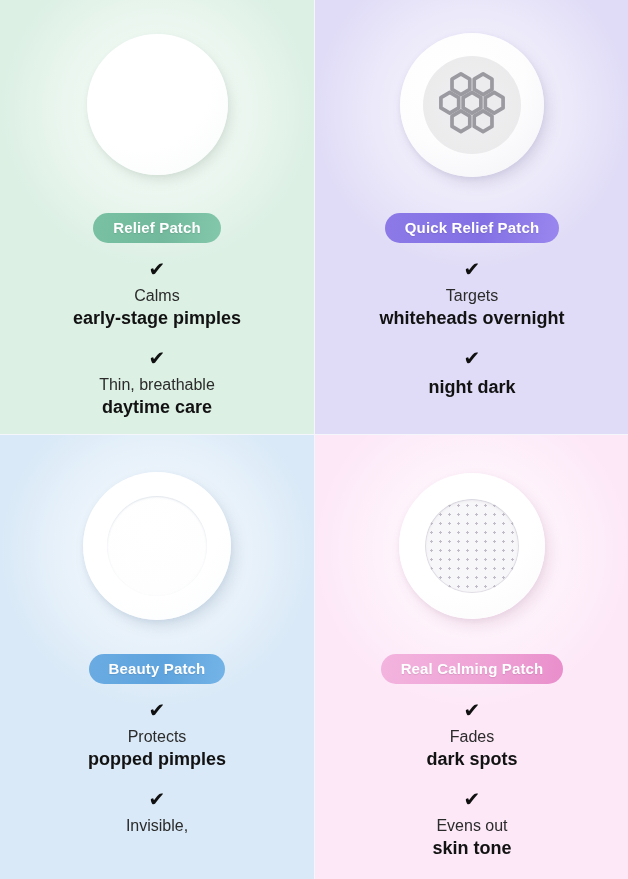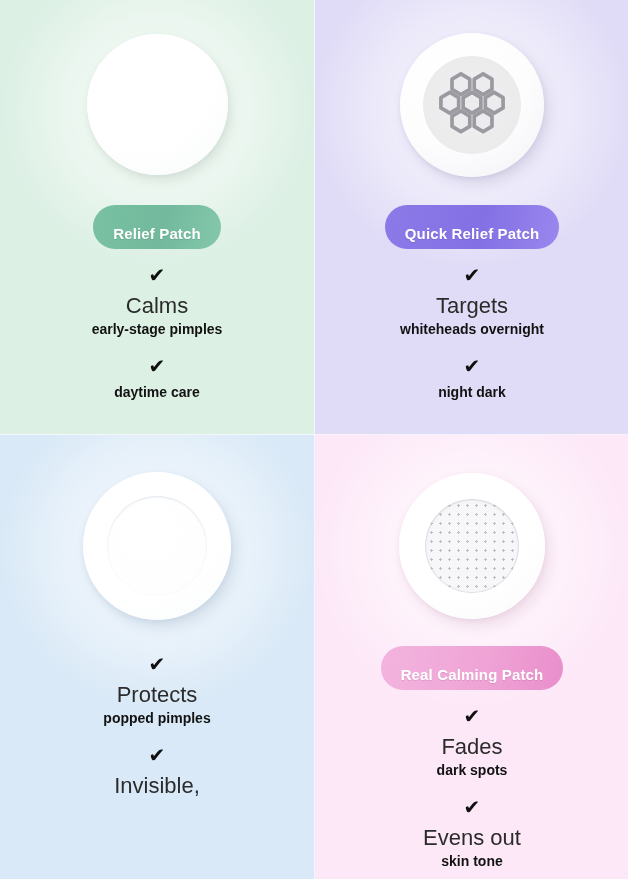--- a/index.html
+++ b/index.html
@@ -141,28 +141,28 @@
     background-size: 9px 9px;
     background-position: 2px 2px;
     box-shadow: inset 0 0 0 1px rgba(190,185,200,0.35),
                 inset 0 1px 3px rgba(160,150,175,0.22);
   }
 
   
   .pill {
     display: inline-block;
     border-radius: 999px;
-    padding: 20px 20px 7px 20px;
+    padding: 6px 20px 7px 20px;
     color: #ffffff;
     font-weight: bold;
     font-size: 15px;
     letter-spacing: 0.15px;
     white-space: nowrap;
     text-shadow: 0 1px 1px rgba(0,0,0,0.10);
-    margin-top: 8px;
+    margin-top: 16px;
   }
   .pill-green  { background: linear-gradient(100deg, #79c1a2 0%, #72b99d 55%, #84c8ab 100%); }
   .pill-purple { background: linear-gradient(100deg, #8d7ae8 0%, #8370e4 55%, #9a87ee 100%); }
   .pill-blue   { background: linear-gradient(100deg, #6aabe2 0%, #5fa4de 55%, #74b4e7 100%); }
   .pill-pink   { background: linear-gradient(100deg, #f3b4df 0%, #efa4d6 55%, #e98ecb 100%); }
 
   
   .benefits {
     margin-top: 16px;
     width: 100%;
@@ -174,28 +174,28 @@
   .benefit + .benefit { margin-top: 17px; }
 
   .check {
     font-size: 20px;
     line-height: 1;
     color: #101010;
     font-weight: bold;
     margin-bottom: 7px;
   }
   .b-line1 {
-    font-size: 22px;
+    font-size: 16px;
     line-height: 1.28;
     color: #2b2b2b;
     font-weight: normal;
     text-align: center;
   }
   .b-line2 {
-    font-size: 14px;
+    font-size: 18px;
     line-height: 1.28;
     color: #121212;
     font-weight: bold;
     text-align: left;
     margin-top: 1px;
   }
 </style>
 </head>
 <body>
 
@@ -210,20 +210,21 @@
     <span class="pill pill-green">Relief Patch</span>
 
     <div class="benefits">
       <div class="benefit">
         <div class="check">✔</div>
         <div class="b-line1">Calms</div>
         <div class="b-line2">early-stage pimples</div>
       </div>
       <div class="benefit">
         <div class="check">✔</div>
+        <div class="b-line1">Thin, breathable</div>
         <div class="b-line2">daytime care</div>
       </div>
     </div>
   </div>
 
   <div class="quad q-purple">
 
     <div class="patch-wrap">
       <div class="patch patch-honey">
         <div class="honey-inner">
@@ -258,20 +259,21 @@
   </div>
 
   <div class="quad bottom q-blue">
 
     <div class="patch-wrap">
       <div class="patch patch-ring">
         <div class="ring-inner"></div>
       </div>
     </div>
 
+    <span class="pill pill-blue">Beauty Patch</span>
 
     <div class="benefits">
       <div class="benefit">
         <div class="check">✔</div>
         <div class="b-line1">Protects</div>
         <div class="b-line2">popped pimples</div>
       </div>
       <div class="benefit">
         <div class="check">✔</div>
         <div class="b-line1">Invisible,</div>

